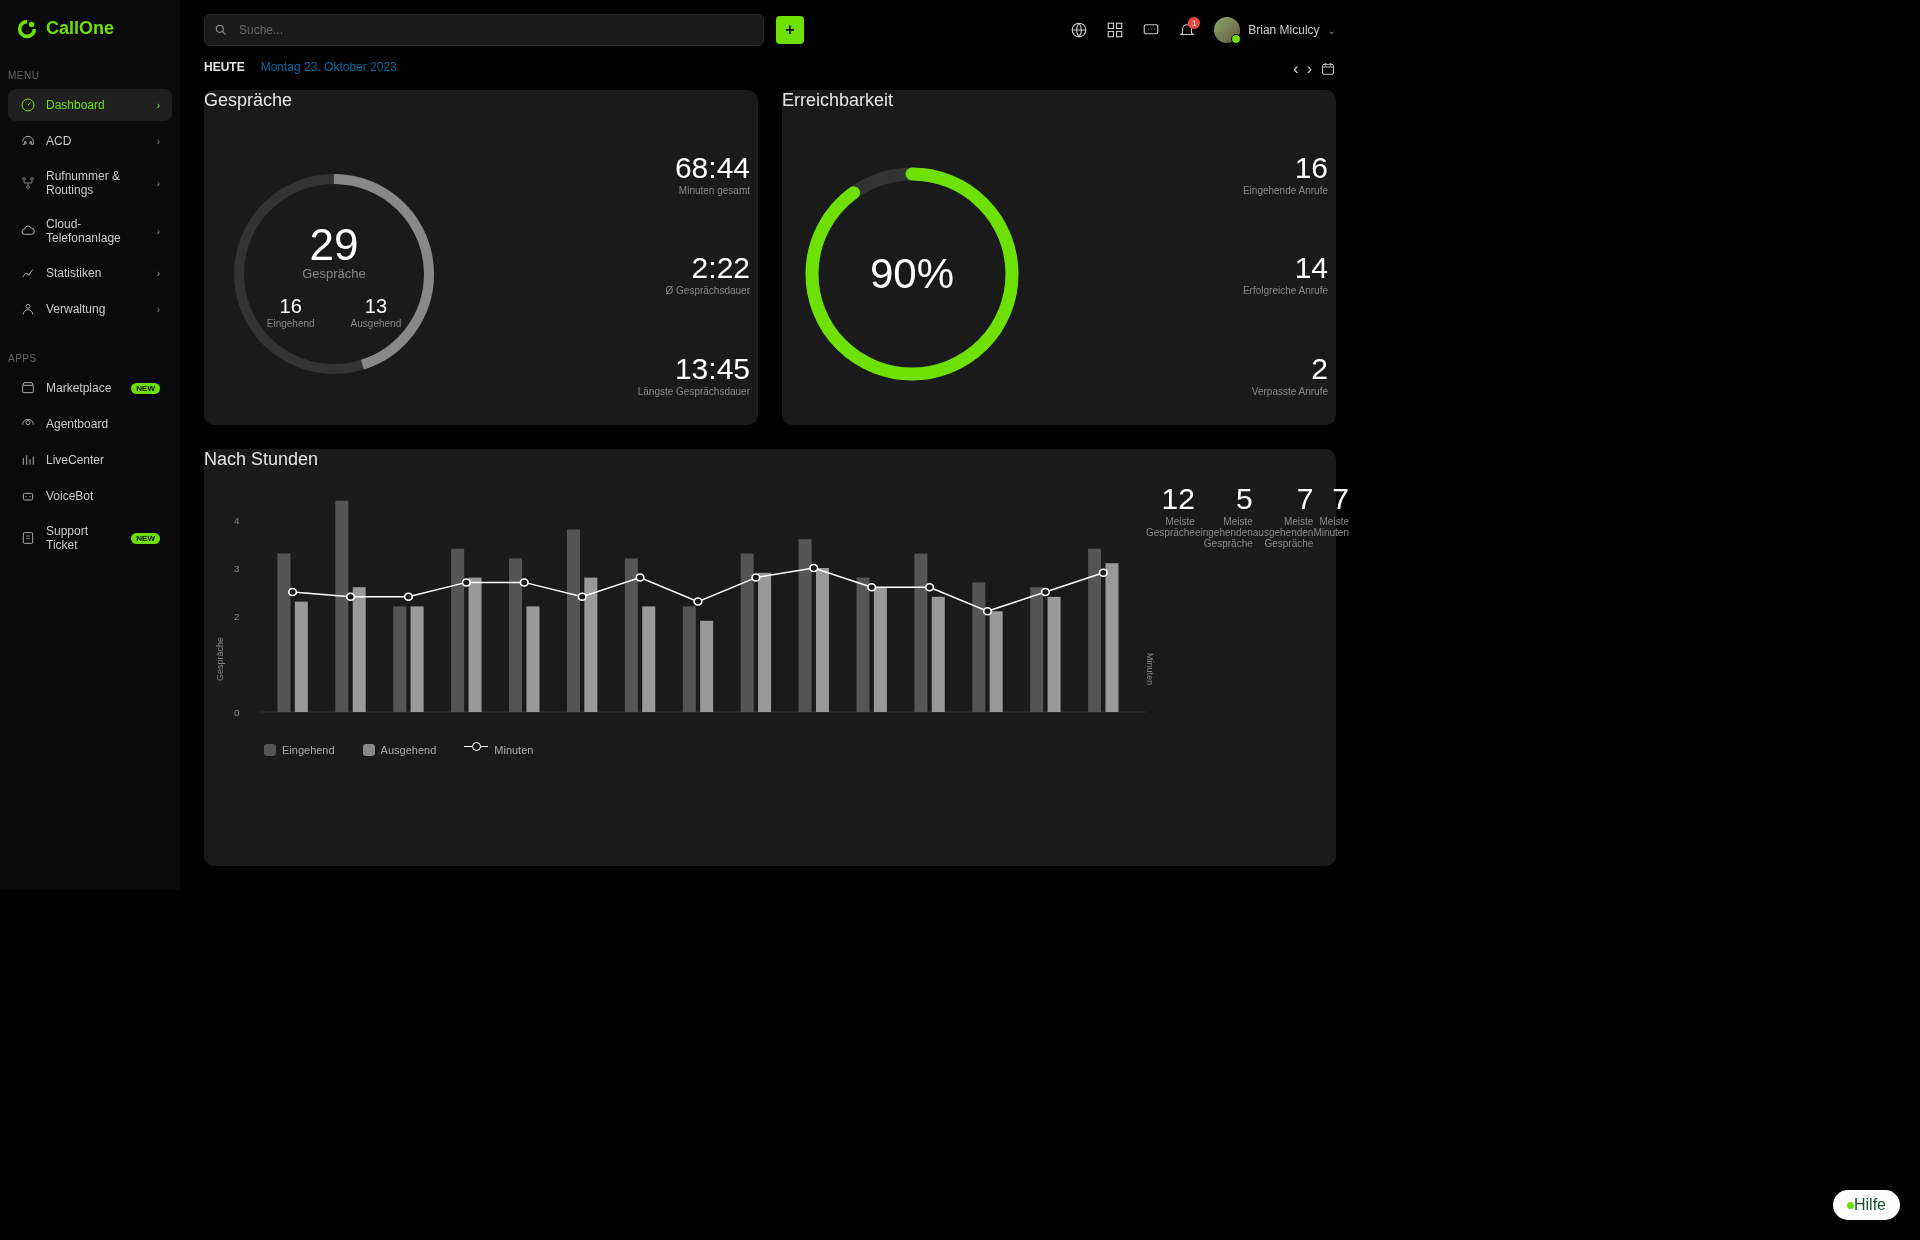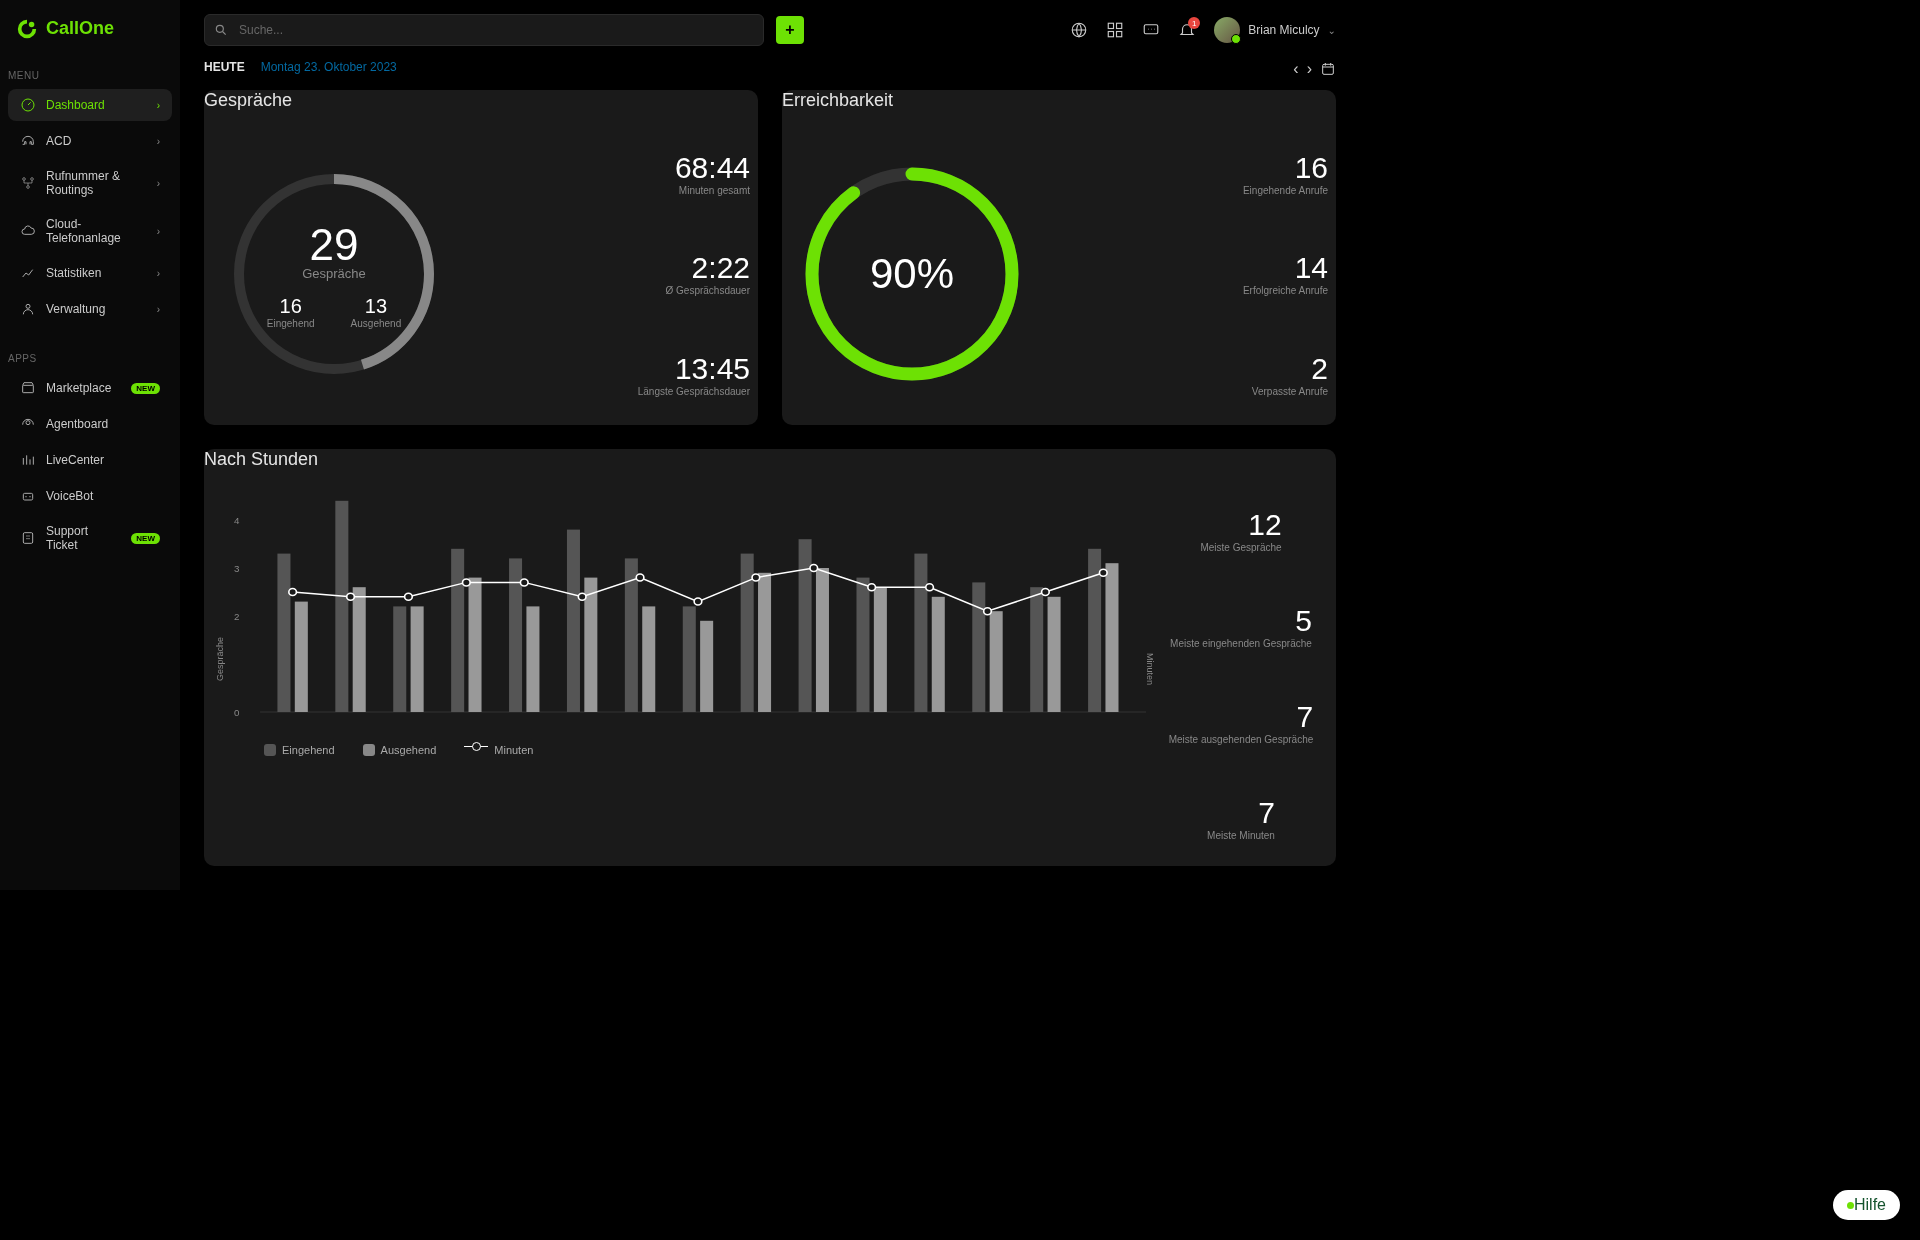--- a/index.html
+++ b/index.html
@@ -232,23 +232,23 @@
   display: flex;
 }
 .chart-canvas-wrap {
   flex: 1;
   position: relative;
   padding: 10px 0 0 30px;
 }
 .chart-stats {
   width: 190px;
   display: flex;
-  flex-direction: column;
+  flex-direction: row;
   justify-content: space-around;
-  align-items: center;
+  align-items: flex-start;
 }
 svg { display: block; }
 .legend {
   display: flex;
   gap: 28px;
   margin-top: 12px;
   padding-left: 30px;
   align-items: center;
 }
 .legend-item { display: flex; align-items: center; gap: 6px; font-size: 11px; color: #aaa; }

